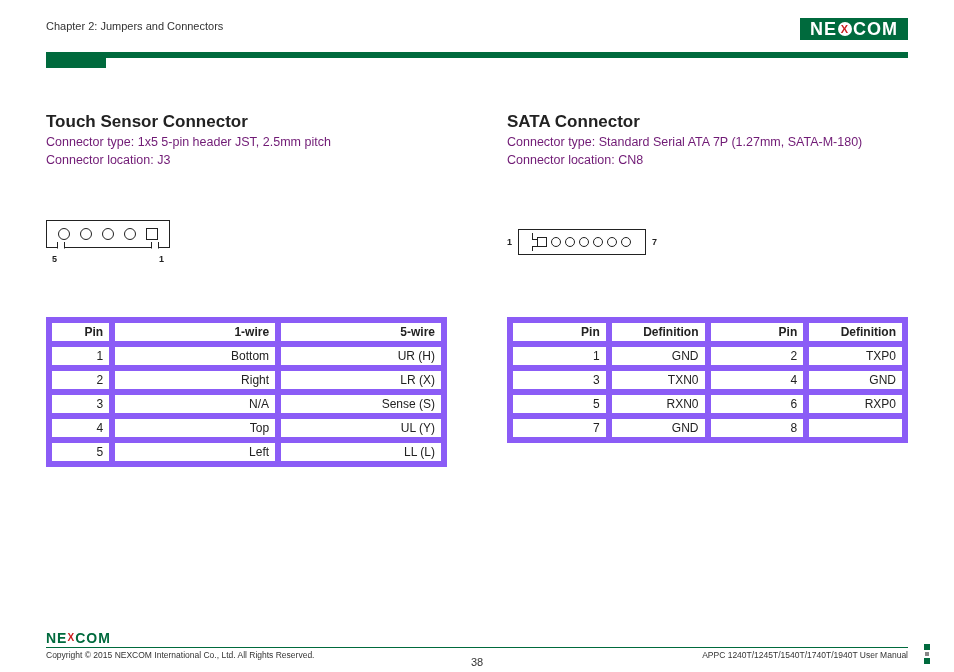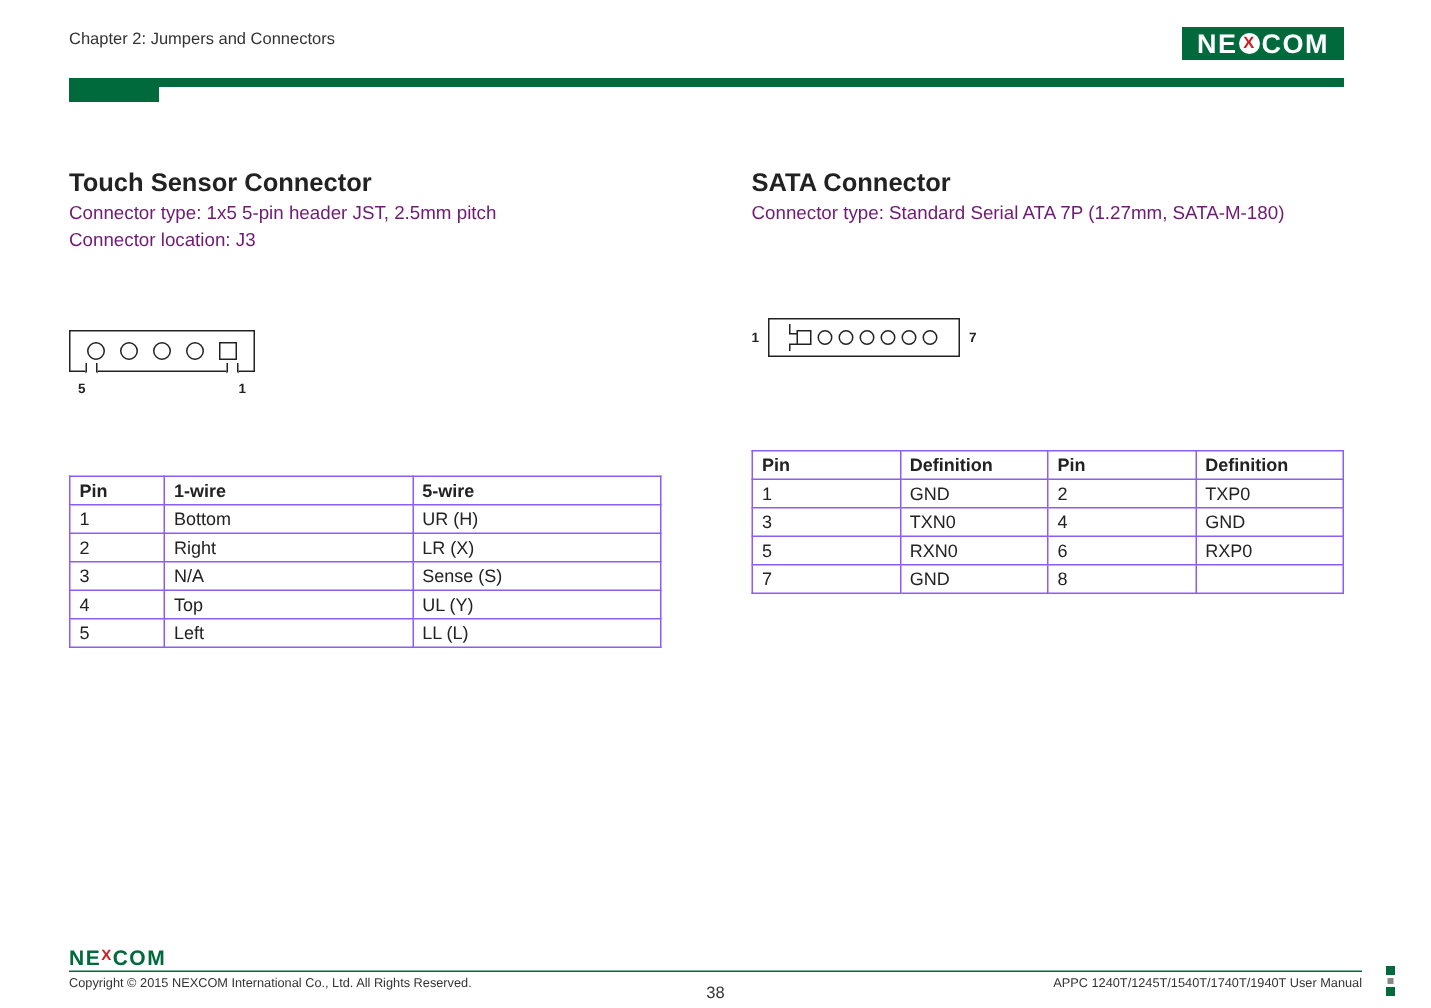--- a/index.html
+++ b/index.html
@@ -1,16 +1,16 @@
 <!DOCTYPE html>
 <html><head>
 <meta charset="utf-8">
 <style>
   html,body{margin:0;padding:0;background:#fff;font-family:"Segoe UI",Arial,sans-serif;color:#222;}
-  .page{width:954px;height:672px;box-sizing:border-box;padding:18px 58px 10px 46px;position:relative;}
+  .page{width:954px;height:672px;box-sizing:border-box;padding:18px 46px 10px 46px;position:relative;}
   
   .hdr{display:flex;justify-content:space-between;align-items:flex-start;height:28px;}
   .chapter{font-size:11px;color:#333;margin-top:2px;}
   .logo{background:#006a3d;color:#fff;font-weight:900;font-size:18px;letter-spacing:1px;padding:2px 10px;display:flex;align-items:center;line-height:1;}
   .logo .x{background:#fff;color:#c92020;width:14px;height:14px;border-radius:50%;display:inline-flex;align-items:center;justify-content:center;font-size:11px;margin:0 1px;font-weight:900;}
   .topbar{height:6px;background:#006a3d;margin-top:6px;}
   .topbar-short{width:60px;height:10px;background:#006a3d;margin-top:0;}
   
   .content{display:flex;gap:60px;margin-top:44px;}
   .col{flex:1;}
@@ -30,21 +30,21 @@
   .sata-wrap{display:flex;align-items:center;gap:6px;}
   .sata-num{font-size:9px;font-weight:700;}
   .sata-outer{border:1.2px solid #222;padding:3px 14px 3px 3px;display:flex;align-items:center;background:#fff;position:relative;height:18px;}
   .sata-notch{width:10px;height:18px;border-right:1.2px solid #222;margin-right:4px;position:relative;}
   .sata-notch::after{content:"";position:absolute;right:-6px;top:6px;width:5px;height:6px;border:1.2px solid #222;border-left:none;background:#fff;}
   .sata-pins{display:flex;gap:4px;align-items:center;}
   .sata-pin{width:8px;height:8px;border:1.1px solid #222;border-radius:50%;}
   .sata-pin.sq{border-radius:0;}
   
   table{border-collapse:collapse;width:100%;font-size:12px;}
-  th,td{border:1px solid #8b5cf6;padding:2px 6px;text-align:left;font-weight:400;}
+  th,td{border:6px solid #8b5cf6;padding:2px 6px;text-align:right;font-weight:400;}
   th{font-weight:700;}
   .t1 th:nth-child(1),.t1 td:nth-child(1){width:16%;}
   .t1 th:nth-child(2),.t1 td:nth-child(2){width:42%;}
   .t1 th:nth-child(3),.t1 td:nth-child(3){width:42%;}
   .t2 th,.t2 td{width:25%;}
   
   .ftr{position:absolute;left:46px;right:46px;bottom:12px;}
   .ftr-line{height:1.5px;background:#006a3d;margin-bottom:2px;}
   .ftr-row{display:flex;justify-content:space-between;align-items:flex-end;font-size:8.5px;color:#333;position:relative;}
   .ftr-logo{background:none;color:#006a3d;font-weight:900;font-size:14px;letter-spacing:1px;display:flex;align-items:center;line-height:1;margin-bottom:2px;}
@@ -129,20 +129,21 @@
               <td>Left</td>
               <td>LL (L)</td>
             </tr>
         </tbody>
       </table>
     </div>
 
     <div class="col">
       <h2>SATA Connector</h2>
       <div class="meta">Connector type: Standard Serial ATA 7P (1.27mm, SATA-M-180)</div>
+      <div class="meta">Connector location: CN8</div>
 
       <div class="diagram-row">
         <div class="sata-wrap">
           <span class="sata-num">1</span>
           <div class="sata-outer">
             <div class="sata-notch"></div>
             <div class="sata-pins">
               <div class="sata-pin sq"></div>
               <div class="sata-pin"></div>
               <div class="sata-pin"></div>

